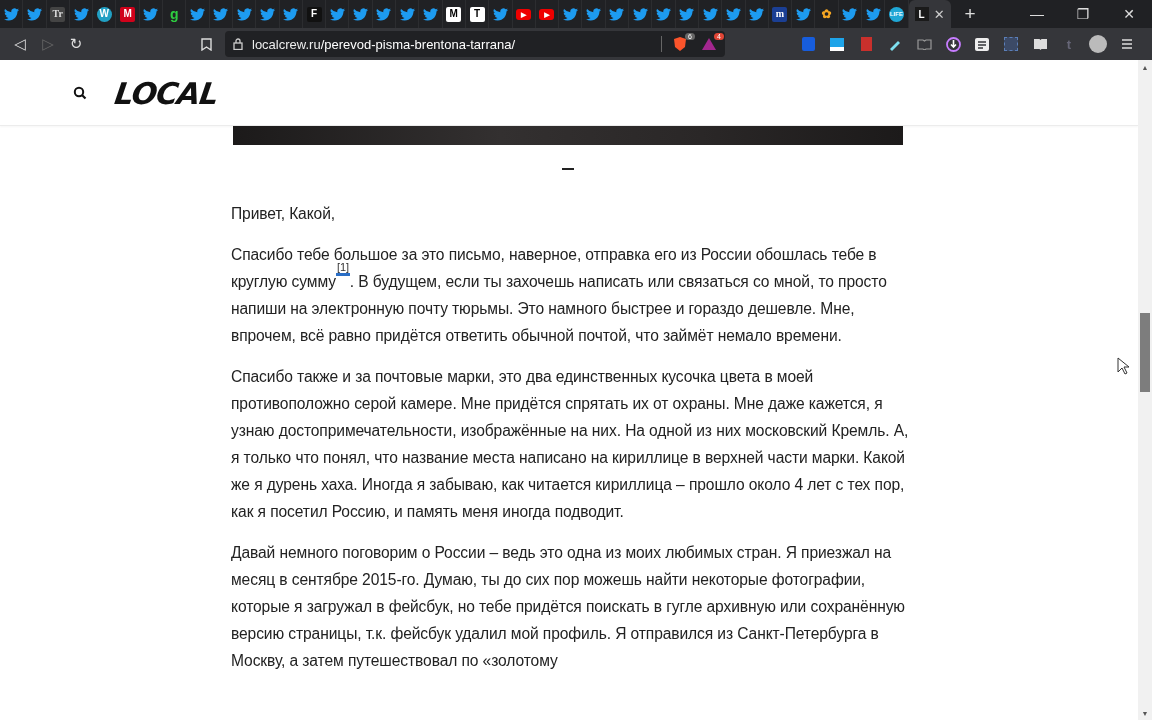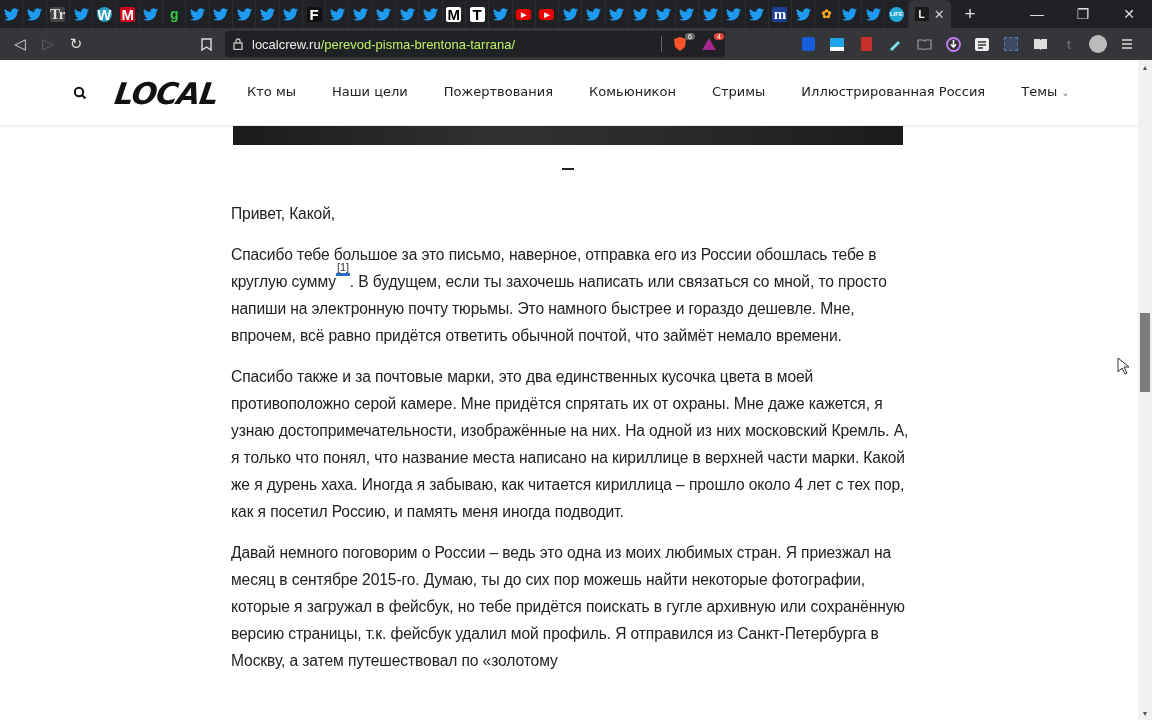--- a/index.html
+++ b/index.html
@@ -1,32 +1,32 @@
 <!DOCTYPE html>
 <html><head>
 <meta charset="utf-8">
 <style>
 *{box-sizing:border-box;margin:0;padding:0}
 html,body{width:1152px;height:720px;overflow:hidden;background:#fff;font-family:"Liberation Sans",sans-serif}
 .tabbar{position:absolute;left:0;top:0;width:1152px;height:28px;background:#202124;display:flex;align-items:center}
 .tab-favs{display:flex;align-items:center;height:28px}
 .fav{width:23.3px;height:28px;display:flex;align-items:center;justify-content:center;border-right:1px solid #2c2d30}
-.fav span{width:15px;height:15px;border-radius:2px;display:flex;align-items:center;justify-content:center;font-size:15px;font-weight:bold;color:#fff;line-height:1}
+.fav span{width:15px;height:15px;border-radius:2px;display:flex;align-items:center;justify-content:center;font-size:10px;font-weight:bold;color:#fff;line-height:1}
 .tw{color:#1d9bf0 !important;font-size:15px !important}
 .active-tab{width:42px;height:28px;background:#35363a;display:flex;align-items:center;justify-content:space-between;padding:0 6px;border-radius:6px 6px 0 0}
 .active-tab .l{width:14px;height:14px;background:#1a1a1a;color:#fff;font-size:10px;font-weight:bold;display:flex;align-items:center;justify-content:center}
 .active-tab .x{color:#ccc;font-size:13px}
 .newtab{color:#ddd;font-size:19px;margin-left:14px}
 .winctl{position:absolute;right:0;top:0;display:flex;height:28px}
 .winctl div{width:46px;display:flex;align-items:center;justify-content:center;color:#ddd;font-size:14px}
 .navbar{position:absolute;left:0;top:28px;width:1152px;height:32px;background:#35363a;display:flex;align-items:center}
 .nbtn{width:28px;height:28px;display:flex;align-items:center;justify-content:center;color:#ddd;font-size:15px}
 .urlbox{position:absolute;left:225px;top:3px;width:500px;height:26px;background:#202124;border-radius:4px;display:flex;align-items:center;padding-left:8px;font-size:13px}
 .url-host{color:#eee}
-.url-path{color:#bef264}
+.url-path{color:#ffffff}
 .exticons{position:absolute;left:668px;top:4px;display:flex;align-items:center;gap:0}
 .ext{width:24px;height:24px;display:flex;align-items:center;justify-content:center;font-size:12px;margin-right:5px}
 .rext{position:absolute;right:8px;top:4px;display:flex;align-items:center}
 .page{position:absolute;left:0;top:60px;width:1138px;height:660px;background:#fff;overflow:hidden}
 .sitehdr{position:absolute;left:0;top:0;width:1138px;height:66px;background:#fff;border-bottom:1px solid #ececec;display:flex;align-items:center;box-shadow:0 1px 2px rgba(0,0,0,0.04)}
 .search-ic{position:absolute;left:73px;top:26px;width:14px;height:14px}
 .logo{position:absolute;left:115px;top:16px;font-family:"DejaVu Sans",sans-serif;font-style:italic;font-weight:900;font-size:30px;letter-spacing:-1px;color:#111;transform:skewX(-8deg)}
 .menu{position:absolute;left:247px;top:24px;display:flex;font-size:13px;color:#222;font-family:"DejaVu Sans",sans-serif}
 .menu a{text-decoration:none;color:#222;margin-right:36px;white-space:nowrap}
 .hero{position:absolute;left:233px;top:66px;width:670px;height:19px;background:linear-gradient(90deg,#1c1a1a,#333030 40%,#2a2727 70%,#1c1a1a)}
@@ -369,29 +369,20 @@
   </div>
 </div>
 
 <div class="page">
   <div class="sitehdr">
     <svg class="search-ic" viewBox="0 0 14 14">
         <circle cx="6" cy="6" r="4.2" fill="none" stroke="#111" stroke-width="2"></circle>
         <path d="M9 9l3.5 3.5" stroke="#111" stroke-width="2.2"></path>
       </svg>
     <div class="logo">LOCAL</div>
-    <nav class="menu">
-      <a href="#">Кто мы</a>
-      <a href="#">Наши цели</a>
-      <a href="#">Пожертвования</a>
-      <a href="#">Комьюникон</a>
-      <a href="#">Стримы</a>
-      <a href="#">Иллюстрированная Россия</a>
-      <a href="#"><span>Темы</span> <span style="font-size:10px;color:#777">⌄</span></a>
-    </nav>
   </div>
 
   <div class="hero"></div>
   <div class="dash"></div>
 
   <div class="article">
     <p>Привет, Какой,</p>
     <p><span>Спасибо тебе большое за это письмо, наверное, отправка его из России обошлась тебе в круглую сумму</span><a href="#" class="fn">[1]</a><span>. В будущем, если ты захочешь написать или связаться со мной, то просто напиши на электронную почту тюрьмы. Это намного быстрее и гораздо дешевле. Мне, впрочем, всё равно придётся ответить обычной почтой, что займёт немало времени.</span></p>
     <p>Спасибо также и за почтовые марки, это два единственных кусочка цвета в моей противоположно серой камере. Мне придётся спрятать их от охраны. Мне даже кажется, я узнаю достопримечательности, изображённые на них. На одной из них московский Кремль. А, я только что понял, что название места написано на кириллице в верхней части марки. Какой же я дурень хаха. Иногда я забываю, как читается кириллица – прошло около 4 лет с тех пор, как я посетил Россию, и память меня иногда подводит.</p>
     <p>Давай немного поговорим о России – ведь это одна из моих любимых стран. Я приезжал на месяц в сентябре 2015-го. Думаю, ты до сих пор можешь найти некоторые фотографии, которые я загружал в фейсбук, но тебе придётся поискать в гугле архивную или сохранённую версию страницы, т.к. фейсбук удалил мой профиль. Я отправился из Санкт-Петербурга в Москву, а затем путешествовал по «золотому</p>

